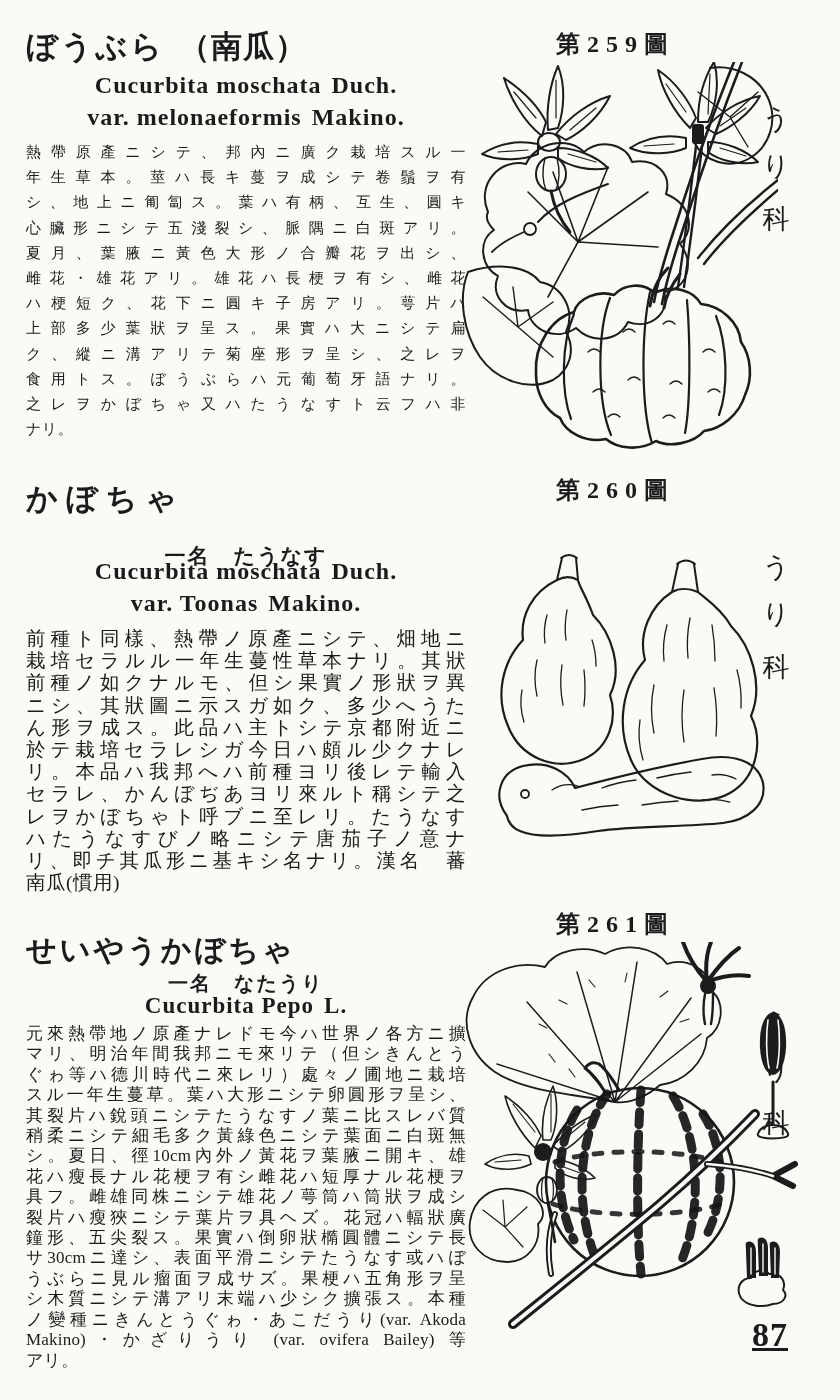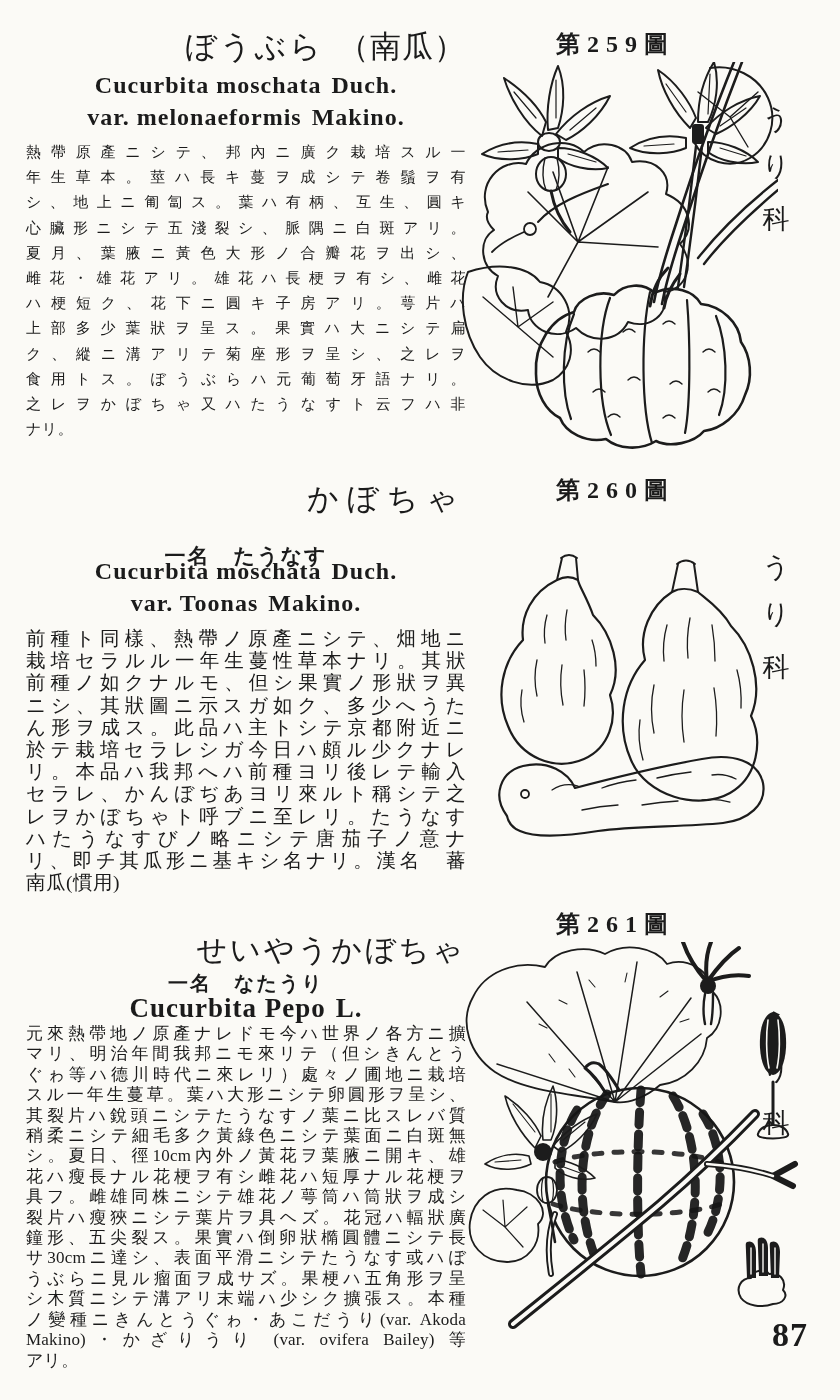--- a/index.html
+++ b/index.html
@@ -4,21 +4,21 @@
 <style>
   html,body{margin:0;padding:0;}
   body{background:#e8e6e0;font-family:"Liberation Serif","DejaVu Serif",serif;}
   #page{
     position:relative;width:840px;height:1400px;margin:0 auto;
     background:#fbfaf6;color:#1b1b1b;overflow:hidden;
   }
   
   .abs{position:absolute;}
   .col{left:26px;width:440px;}
-  .sec-title{font-weight:normal;text-align:right;font-size:31px;letter-spacing:3px;}
+  .sec-title{font-weight:bold;text-align:left;font-size:31px;letter-spacing:3px;}
   .sec-title .paren{margin-left:14px;letter-spacing:1px;}
   .latin{font-weight:bold;text-align:center;font-size:24px;letter-spacing:1px;}
   .latin .auth{margin-left:10px;font-weight:bold;}
   .alias{text-align:center;font-size:21px;letter-spacing:2px;font-weight:bold;}
   .body-block{line-height:25.2px;font-size:15px;letter-spacing:.5px;font-weight:500;}
   .body-block.mid{line-height:22.2px;font-size:19.5px;}
   .body-block.small{line-height:20.4px;font-size:17px;letter-spacing:.2px;}
   .bline{text-align:justify;text-align-last:justify;white-space:nowrap;}
   .bline.short{text-align-last:left;}
   
@@ -82,21 +82,21 @@
     <div class="bline">レヲかぼちゃト呼ブニ至レリ。たうなす</div>
     <div class="bline">ハたうなすびノ略ニシテ唐茄子ノ意ナ</div>
     <div class="bline">リ、即チ其瓜形ニ基キシ名ナリ。漢名　蕃</div>
     <div class="bline short">南瓜(慣用)</div>
   </div>
 
   <div class="abs col sec-title" style="top:930px;font-size:30px;">
     <span>せいやうかぼちゃ</span>
   </div>
   <div class="abs col alias" style="top:970px;font-size:20px;">一名　なたうり</div>
-  <div class="abs col latin" style="top:993px;font-size:27px;">
+  <div class="abs col latin" style="top:993px;font-size:23px;">
     <span>Cucurbita Pepo</span><span class="auth">L.</span>
   </div>
   <div class="abs col body-block small" style="top:1024px;">
     <div class="bline">元來熱帶地ノ原產ナレドモ今ハ世界ノ各方ニ擴</div>
     <div class="bline">マリ、明治年間我邦ニモ來リテ（但シきんとう</div>
     <div class="bline">ぐゎ等ハ德川時代ニ來レリ）處々ノ圃地ニ栽培</div>
     <div class="bline">スル一年生蔓草。葉ハ大形ニシテ卵圓形ヲ呈シ、</div>
     <div class="bline">其裂片ハ銳頭ニシテたうなすノ葉ニ比スレバ質</div>
     <div class="bline">稍柔ニシテ細毛多ク黃綠色ニシテ葉面ニ白斑無</div>
     <div class="bline">シ。夏日、徑10cm內外ノ黃花ヲ葉腋ニ開キ、雄</div>
@@ -248,15 +248,15 @@
       <path d="M286,356 C280,346 286,336 296,336 C298,328 310,326 314,332 C324,330 332,338 328,348 C334,354 328,362 318,362 C306,366 292,364 286,356 Z" stroke-width="2"></path>
       <g fill="#1c1c1c" stroke="none">
         <path d="M292,300 C297,298 301,302 301,310 L301,336 L292,336 L291,310 C291,304 290,301 292,300 Z"></path>
         <path d="M304,296 C309,294 313,298 313,306 L313,334 L304,334 L303,306 C303,300 302,297 304,296 Z"></path>
         <path d="M316,300 C321,298 325,302 325,310 L324,336 L316,336 L315,310 C315,304 314,301 316,300 Z"></path>
       </g>
       <path d="M296,306 L296,332 M308,302 L308,330 M320,306 L320,332" stroke="#fbfaf6" stroke-width="1.4"></path>
     </g>
   </svg>
 
-  <div class="abs page-number" style="left:772px;top:1316px;">87</div>
+  <div class="abs page-number" style="left:752px;top:1316px;text-decoration:underline;">87</div>
 
 </div>
 
 </body></html>

